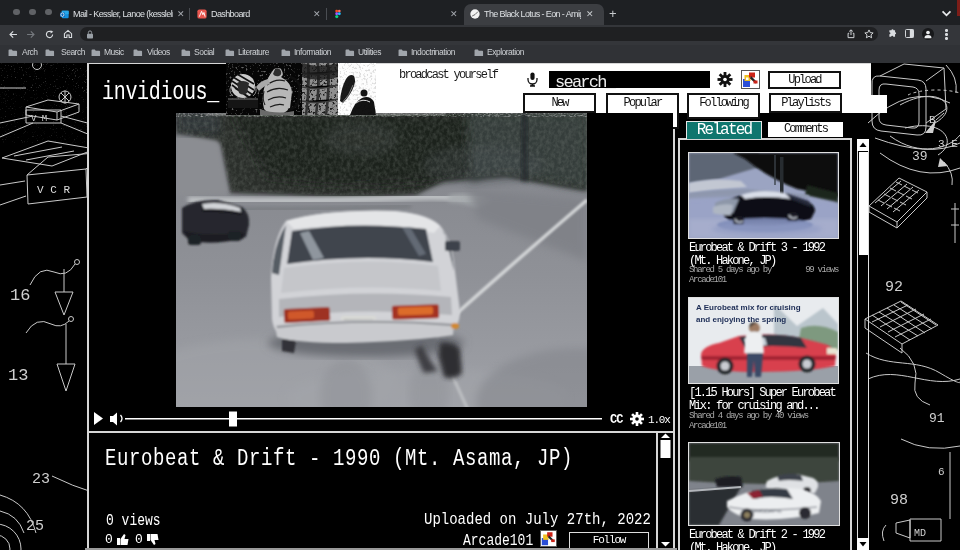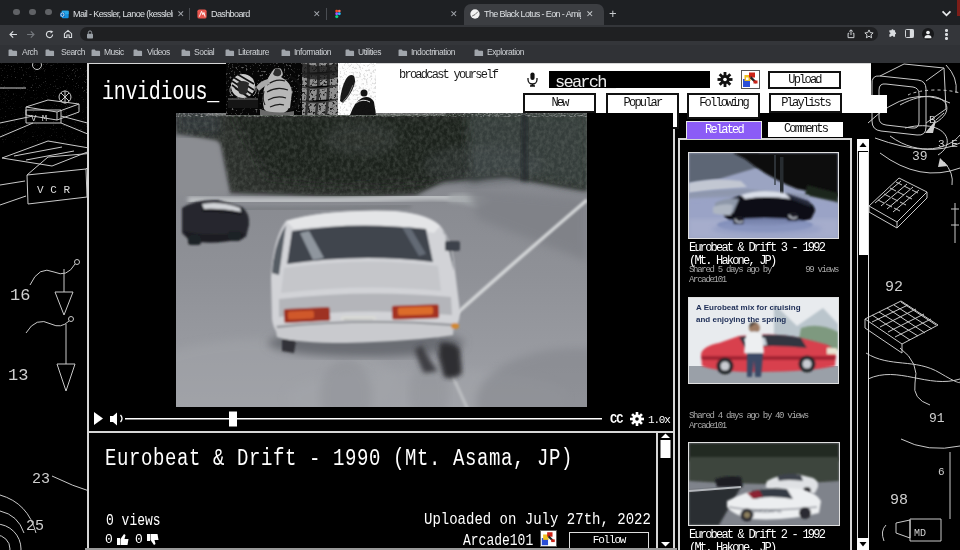--- a/index.html
+++ b/index.html
@@ -362,21 +362,21 @@
     <path d="M3 110 L7.5 114.5 L12 110 Z" fill="#fff"></path>
   </svg>
 </div>
 
 <div id="sidebar" class="abs" style="left:675px;top:113px;width:293px;height:437px">
 
   <div class="abs" style="left:3px;top:25px;width:172px;height:1.5px;background:#d6d6d6"></div>
   <div class="abs" style="left:3px;top:25px;width:1.5px;height:412px;background:#d6d6d6"></div>
   <div class="abs" style="left:175px;top:25px;width:1.5px;height:412px;background:#d6d6d6"></div>
 
-  <div class="abs mono" style="left:11px;top:8px;width:76px;height:18px;background:#8b5cf6;border:1.5px solid #e8e8e8;border-bottom:none;color:#fff;font-size:12px;letter-spacing:-1.8px;text-align:center;line-height:16px">Related</div>
+  <div class="abs mono" style="left:11px;top:8px;width:76px;height:18px;background:#0f766e;border:1.5px solid #e8e8e8;border-bottom:none;color:#fff;font-size:16px;letter-spacing:-1.8px;text-align:center;line-height:16px">Related</div>
   <div class="abs mono" style="left:93px;top:9px;width:75px;height:15px;background:#fff;color:#111;font-size:12px;letter-spacing:-1.8px;text-align:center;line-height:15px">Comments</div>
 
   <svg class="abs" style="left:14px;top:40px;outline:1.5px solid #e0e0e0" width="149" height="85" viewBox="0 0 149 85">
     <defs>
       <filter id="tb1">
           <feGaussianBlur stdDeviation="1.2"></feGaussianBlur>
         </filter>
       <filter id="tb2">
           <feGaussianBlur stdDeviation="2.2"></feGaussianBlur>
         </filter>
@@ -434,20 +434,21 @@
       <rect x="138" y="50" width="10" height="6" fill="#e8e3d2"></rect>
     </g>
 
     <g filter="url(#tb1)">
       <circle cx="65" cy="29" r="4.8" fill="#2e2a28"></circle>
       <path d="M65 26 Q70 24 71 30 Q70 36 65 36 Q60 34 60 30 Z" fill="#9c7a62"></path>
       <path d="M57 35 Q65 32 73 35 L75 55 Q65 58 55 55 Z" fill="#edeff1"></path>
       <path d="M58 55 H74 L72 79 H66 L65 62 L63 79 H58 Z" fill="#3a4a66"></path>
     </g>
   </svg>
+  <div class="abs mono sbt" style="left:14px;top:274px">[1.15 Hours] Super Eurobeat<br>Mix: for cruising and...</div>
   <div class="abs mono sbm" style="left:14px;top:298px">Shared 4 days ago by<br>Arcade101</div>
   <div class="abs mono sbm" style="left:100px;top:298px;width:63px;text-align:left">40 views</div>
 
   <svg class="abs" style="left:14px;top:330px;outline:1.5px solid #e0e0e0" width="150" height="82" viewBox="0 0 150 82">
     <rect width="150" height="82" fill="#7f838b"></rect>
     <path d="M0 0 H150 V18 Q75 26 0 18 Z" fill="#232b20" filter="url(#tb1)"></path>
     <path d="M0 14 H150 V38 Q75 44 0 38 Z" fill="#3d443c" filter="url(#tb1)"></path>
 
     <g filter="url(#tb1)">
       <path d="M78 38 Q90 31 108 31 L124 35 Q130 38 129 44 L126 50 Q100 53 80 50 Q75 44 78 38 Z" fill="#dfe1e4"></path>

